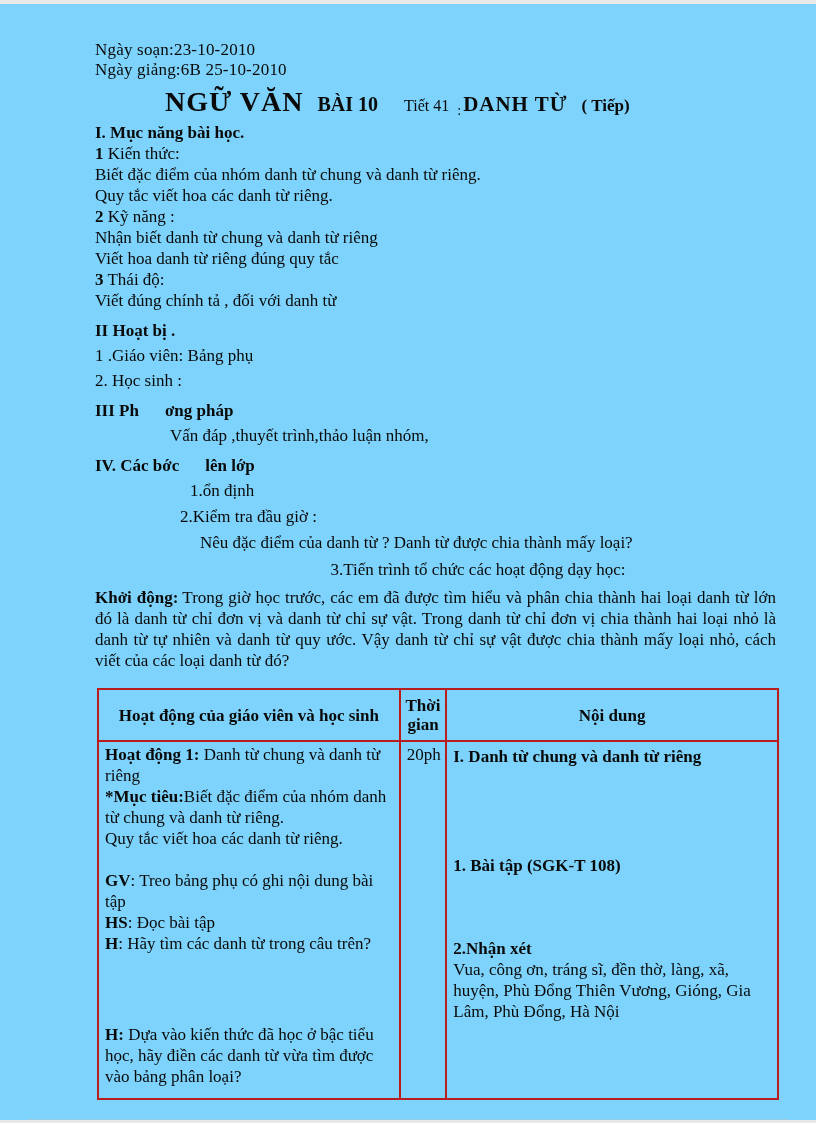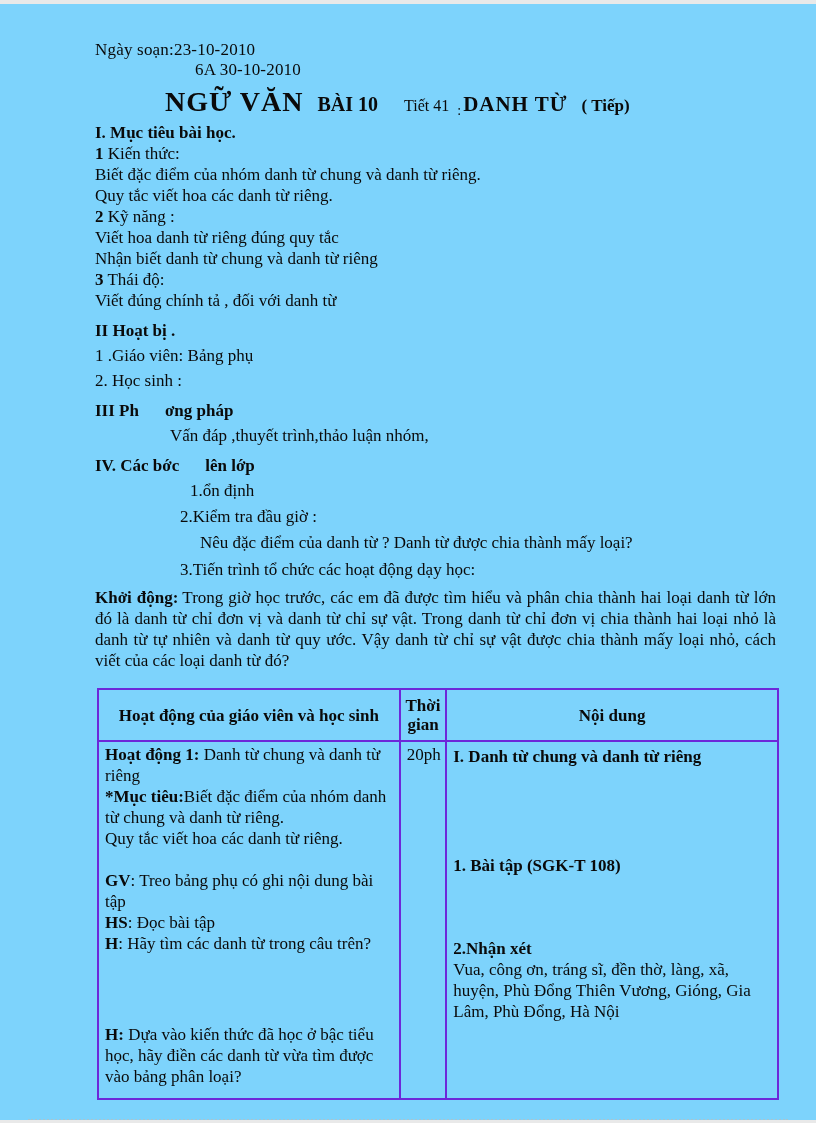--- a/index.html
+++ b/index.html
@@ -25,30 +25,30 @@
   .t-suffix{font-weight:bold;font-size:17px;margin-left:14px;text-align:right;}
   .sec-head{font-weight:bold;margin-top:10px;}
   .sec1 .line{margin-top:1px;}
   .num{font-weight:bold;}
   .gap-word{margin-left:26px;}
   .sII-line{margin-top:5px;}
   .method-line{margin-top:5px;padding-left:75px;}
   .step1{margin-top:5px;padding-left:95px;}
   .step2{margin-top:6px;padding-left:85px;}
   .question{margin-top:6px;padding-left:105px;}
-  .step3{margin-top:7px;padding-left:85px;}
+  .step3{margin-top:7px;padding-left:85px;text-align:center;}
   .warmup{margin-top:7px;text-align:justify;line-height:21px;}
   .warmup b{margin-right:4px;}
   table.plan{
     border-collapse:collapse;
     margin-top:6px;margin-left:2px;
     width:682px;table-layout:fixed;
   }
   table.plan th,table.plan td{
-    border:2px solid #6d28d9;
+    border:2px solid #b91c1c;
     font-size:17px;
     vertical-align:top;
     padding:2px 6px;
   }
   table.plan th{
     font-weight:bold;text-align:center;vertical-align:middle;
     line-height:19px;height:46px;padding:2px 4px;
   }
   .col-activity{width:292px;}
   .col-time{width:45px;}
@@ -69,33 +69,33 @@
   }
 </style>
 </head>
 <body>
 
 <div class="page">
   <div class="content">
 
     <div class="dates">
       <p class="line">Ngày soạn:23-10-2010</p>
-      <p class="line date-6a">6A 30-10-2010</p>
+      <p class="line">Ngày giảng:6B 25-10-2010</p>
     </div>
 
     <div class="title-line"><span class="t-subject">NGỮ VĂN</span><span class="t-lesson">BÀI 10</span><span class="t-period">Tiết 41</span><span class="t-colon">:</span><span class="t-topic">DANH TỪ</span><span class="t-suffix">( Tiếp)</span></div>
 
     <div class="sec1">
-      <p class="line sec-head">I. Mục tiêu bài học.</p>
+      <p class="line sec-head">I. Mục năng bài học.</p>
       <p class="line"><span class="num">1</span> <span>Kiến thức:</span></p>
       <p class="line">Biết  đặc điểm  của nhóm  danh từ chung  và  danh từ riêng.</p>
       <p class="line">Quy tắc viết hoa các danh từ riêng.</p>
       <p class="line"><span class="num">2</span> <span>Kỹ năng :</span></p>
+      <p class="line">Nhận biết danh từ chung  và danh từ riêng</p>
       <p class="line">Viết hoa danh từ riêng đúng quy tắc</p>
-      <p class="line">Nhận biết danh từ chung  và danh từ riêng</p>
       <p class="line"><span class="num">3</span> <span>Thái độ:</span></p>
       <p class="line sII-line">Viết đúng chính tả , đối với danh từ</p>
     </div>
 
     <div>
       <p class="line sec-head">II Hoạt bị .</p>
       <p class="line sII-line">1 .Giáo viên: Bảng phụ</p>
       <p class="line sII-line">2. Học sinh :</p>
     </div>
 

